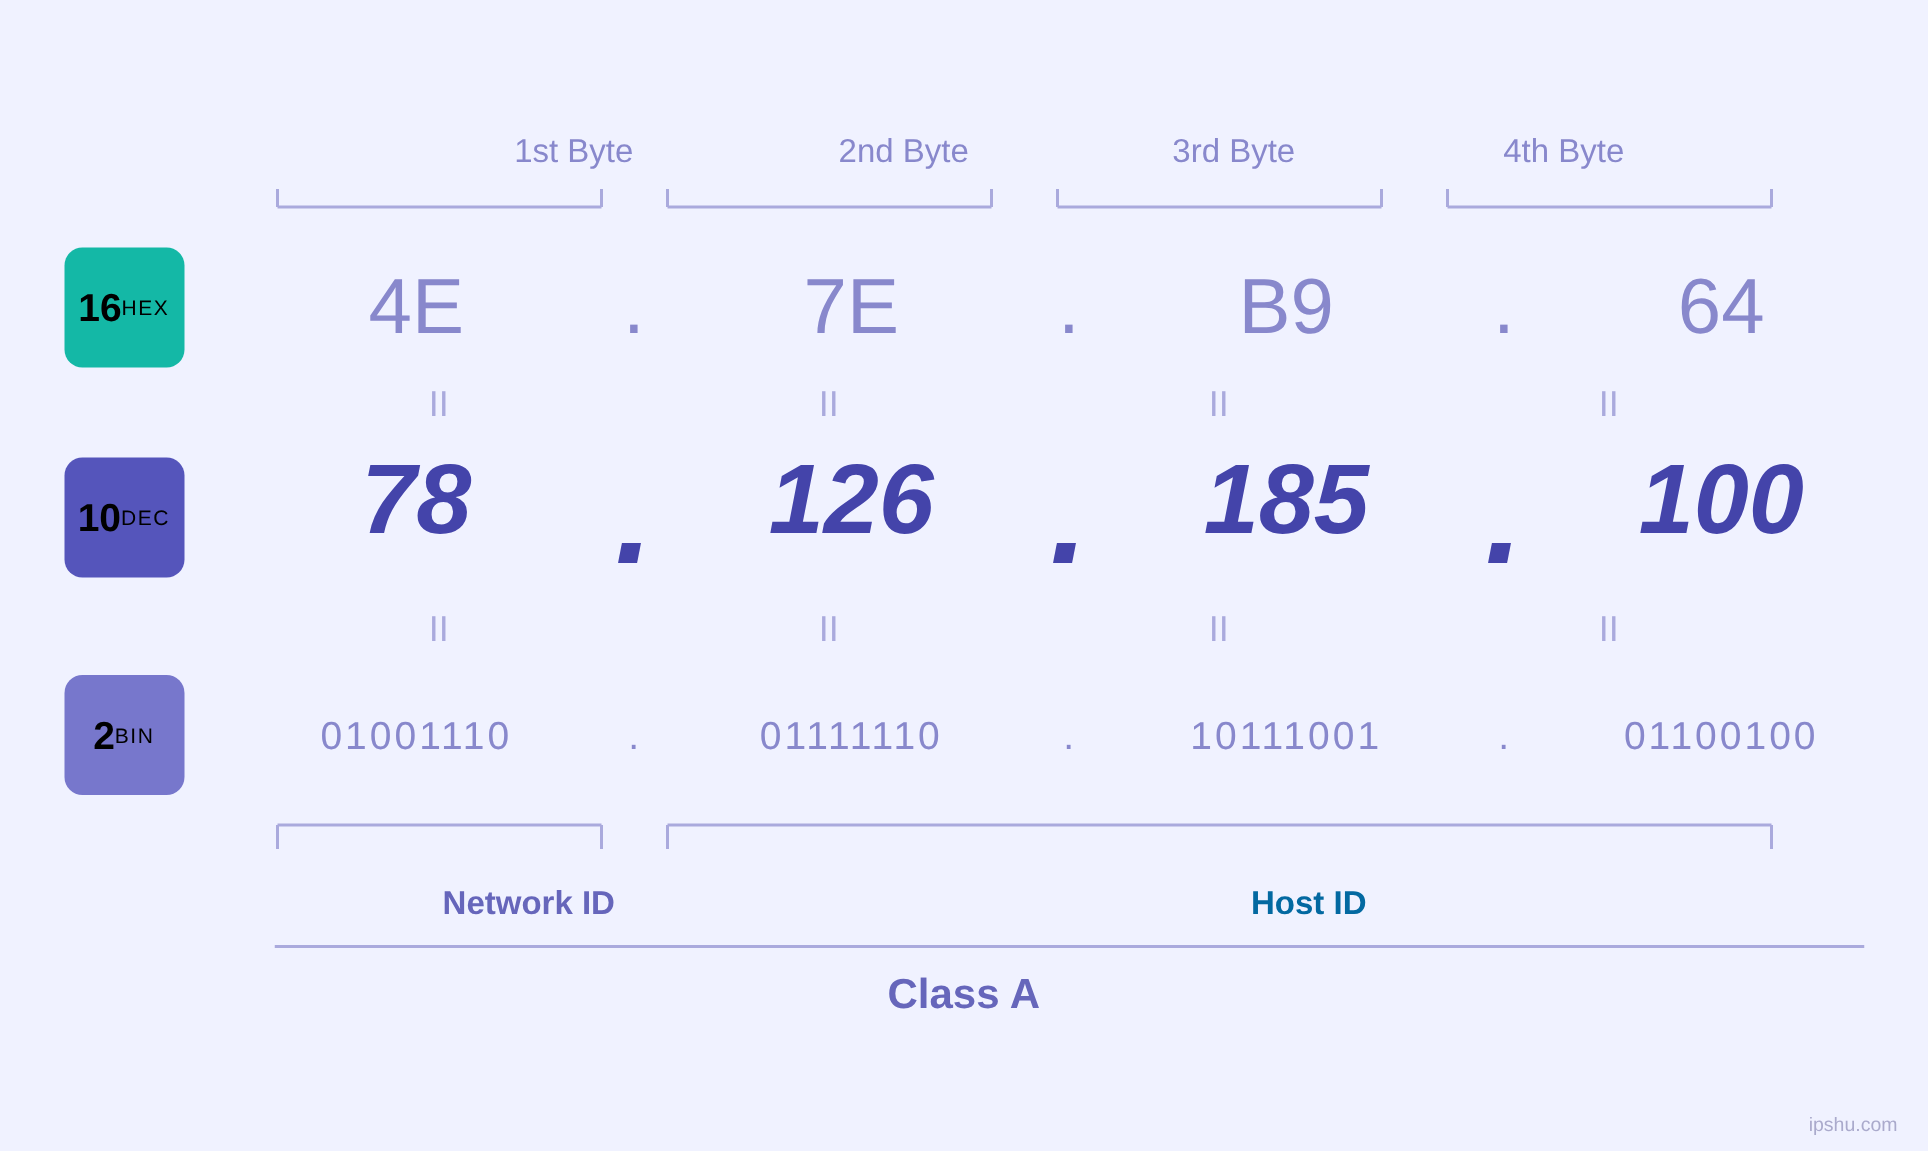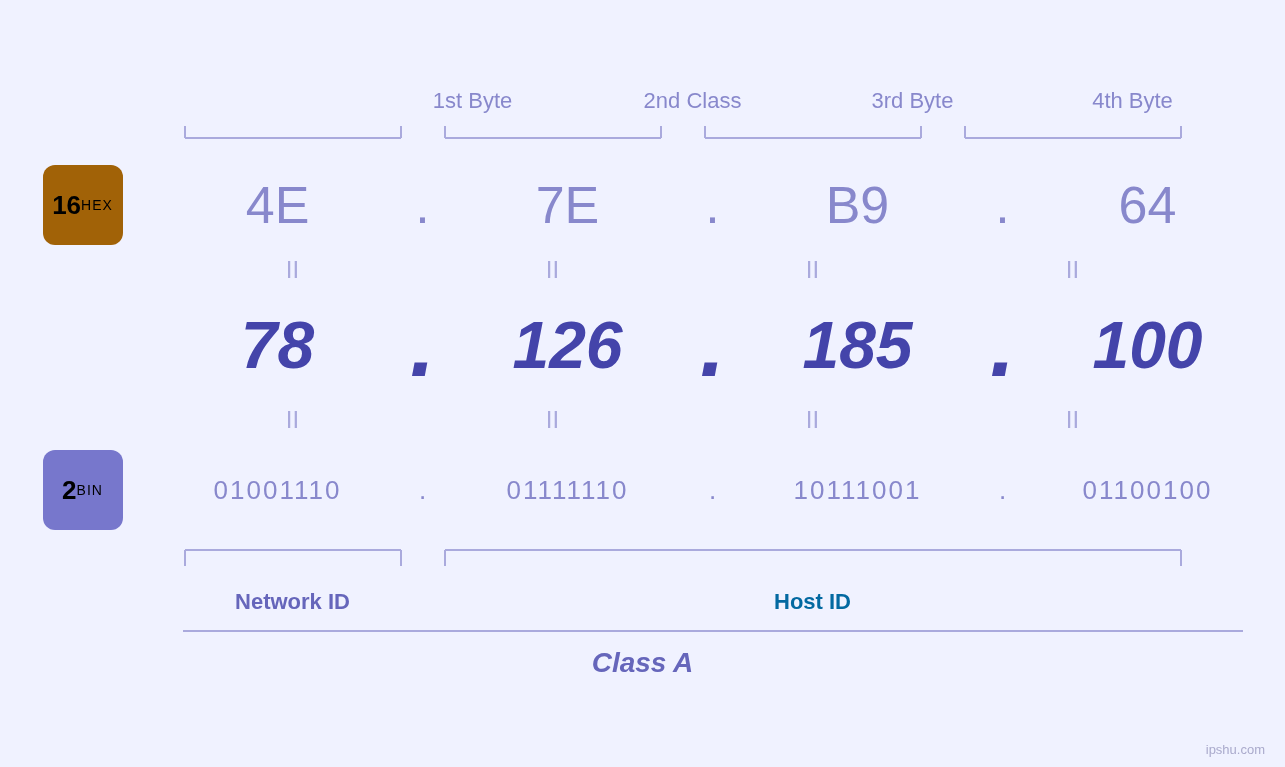--- a/index.html
+++ b/index.html
@@ -18,21 +18,21 @@
     }
 
     .main-container {
       width: 1200px;
       position: relative;
     }
 
     
     .byte-headers {
       display: flex;
-      justify-content: flex-end;
+      justify-content: center;
       margin-left: 140px;
       margin-bottom: 8px;
     }
 
     .byte-header {
       width: 220px;
       text-align: center;
       font-size: 22px;
       color: #8888cc;
       font-weight: normal;
@@ -74,27 +74,26 @@
       top: 50%;
       transform: translateY(-50%);
       display: flex;
       align-items: center;
       justify-content: center;
       width: 80px;
       height: 80px;
       border-radius: 12px;
     }
 
-    .badge-hex-bg { background: #a16207; text-align: center; }
+    .badge-hex-bg { background: #14b8a6; text-align: center; }
     .badge-dec-bg { background: #5555bb; }
     .badge-bin-bg { background: #7777cc; }
 
     .byte-values {
       display: flex;
-      align-items: center;
       width: 100%;
       gap: 32px;
     }
 
     .byte-val {
       width: 220px;
       text-align: center;
     }
 
     .hex-val {
@@ -165,21 +164,21 @@
       margin-left: 28px;
     }
   </style>
 </head>
 <body>
 
 <div class="main-container">
 
   <div class="byte-headers">
     <div class="byte-header">1st Byte</div>
-    <div class="byte-header">2nd Class</div>
+    <div class="byte-header">2nd Byte</div>
     <div class="byte-header">3rd Byte</div>
     <div class="byte-header">4th Byte</div>
   </div>
 
   <div style="margin-left:140px; display:flex; gap:0; margin-bottom: 20px;">
     <svg width="220" height="18">
       <line x1="2" y1="16" x2="218" y2="16" stroke="#aaaadd" stroke-width="2"></line>
       <line x1="2" y1="4" x2="2" y2="16" stroke="#aaaadd" stroke-width="2"></line>
       <line x1="218" y1="4" x2="218" y2="16" stroke="#aaaadd" stroke-width="2"></line>
     </svg>
@@ -225,20 +224,24 @@
       <div class="eq-col">II</div>
       <div class="eq-spacer"></div>
       <div class="eq-col">II</div>
       <div class="eq-spacer"></div>
       <div class="eq-col">II</div>
       <div class="eq-spacer"></div>
       <div class="eq-col">II</div>
     </div>
 
     <div class="data-row dec-row">
+      <div class="row-badge-area badge-dec-bg">
+        <span class="badge-number">10</span>
+        <span class="badge-label">DEC</span>
+      </div>
       <div class="byte-values">
         <div class="byte-val"><span class="dec-val">78</span></div>
         <div class="dot-separator dot-dec">.</div>
         <div class="byte-val"><span class="dec-val">126</span></div>
         <div class="dot-separator dot-dec">.</div>
         <div class="byte-val"><span class="dec-val">185</span></div>
         <div class="dot-separator dot-dec">.</div>
         <div class="byte-val"><span class="dec-val">100</span></div>
       </div>
     </div>
@@ -279,30 +282,30 @@
 
       <div style="width:40px;"></div>
 
       <svg width="740" height="22">
         <line x1="2" y1="2" x2="738" y2="2" stroke="#aaaadd" stroke-width="2"></line>
         <line x1="2" y1="2" x2="2" y2="18" stroke="#aaaadd" stroke-width="2"></line>
         <line x1="738" y1="2" x2="738" y2="18" stroke="#aaaadd" stroke-width="2"></line>
       </svg>
     </div>
 
-    <div style="display:flex; margin-top: 19px;">
+    <div style="display:flex; margin-top: 19px; justify-content: flex-end;">
       <div style="width:220px; text-align:center; font-size:22px; color:#6666bb; font-weight:bold;">Network ID</div>
       <div style="width:40px;"></div>
       <div style="width:740px; text-align:center; font-size:22px; color:#0369a1; font-weight:bold;">Host ID</div>
     </div>
 
   </div>
 
   <div style="margin-top:14px; margin-left:0;">
     <svg width="1060" height="4" style="display:block; margin-left:140px;">
       <line x1="0" y1="2" x2="1060" y2="2" stroke="#aaaadd" stroke-width="2"></line>
     </svg>
-    <div style="text-align:center; padding-top:14px; font-size:28px; color:#6666bb; font-weight:bold;font-style:italic;">Class A</div>
+    <div style="text-align:center; padding-top:14px; font-size:28px; color:#6666bb; font-weight:bold;">Class A</div>
   </div>
 
 </div>
 
 <div class="watermark">ipshu.com</div>
 
 </body></html>

